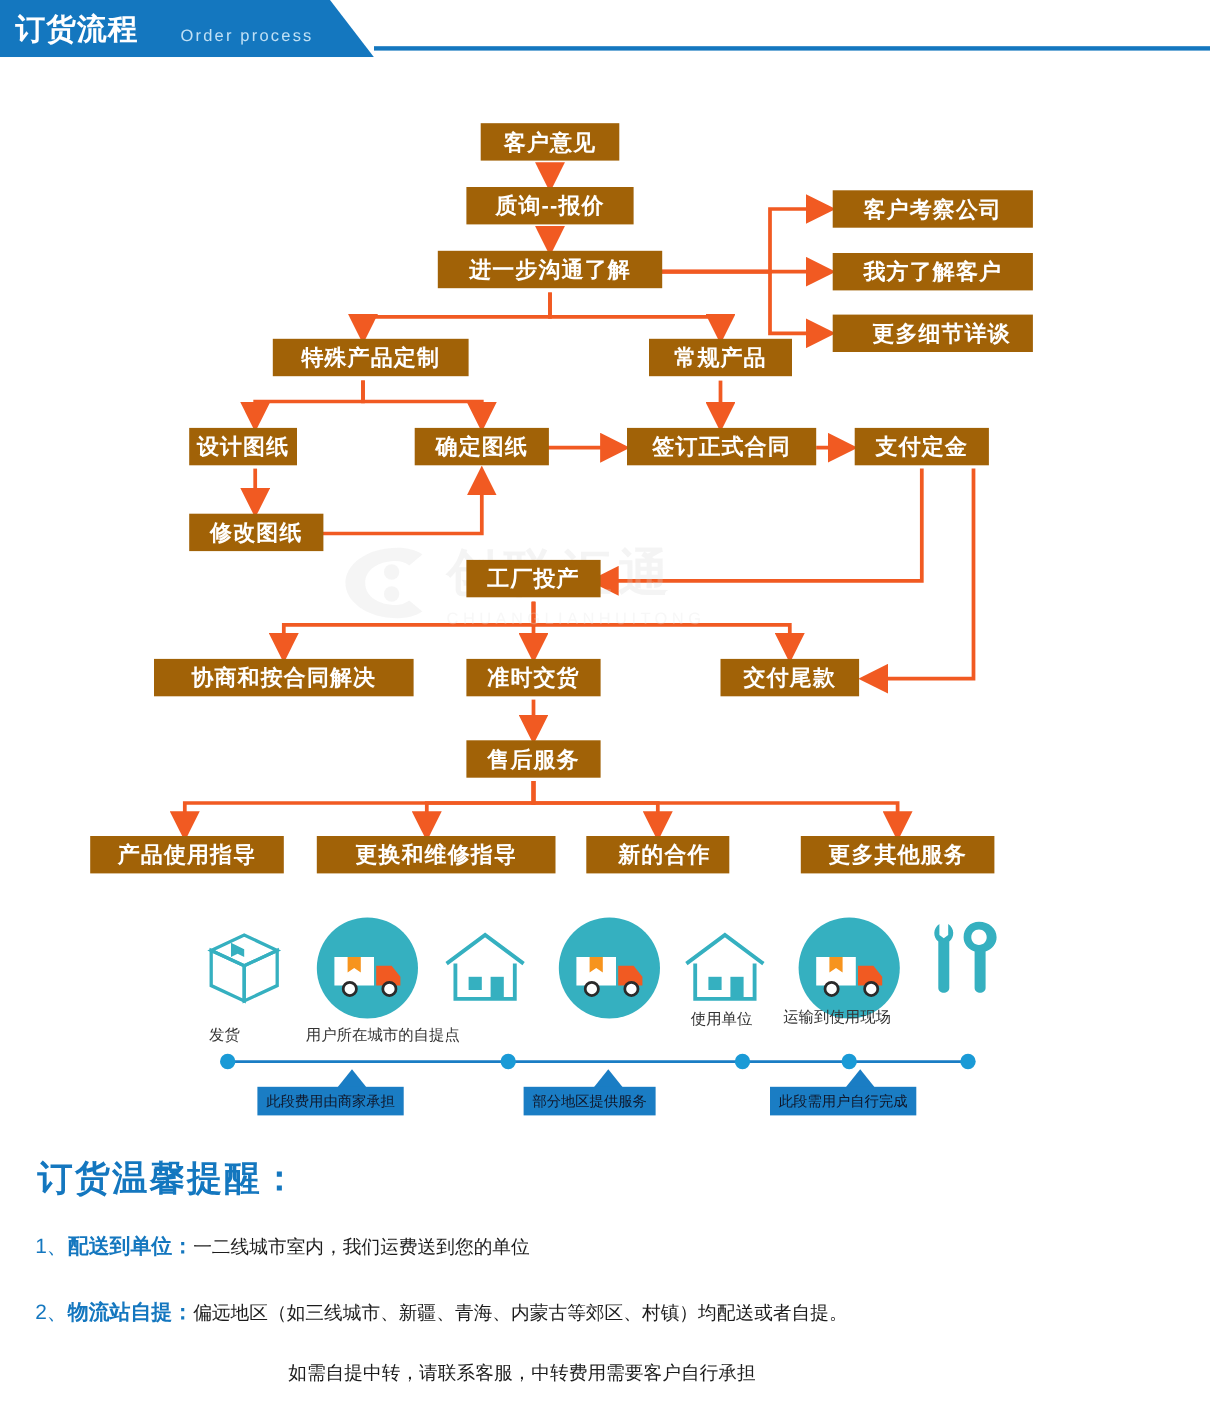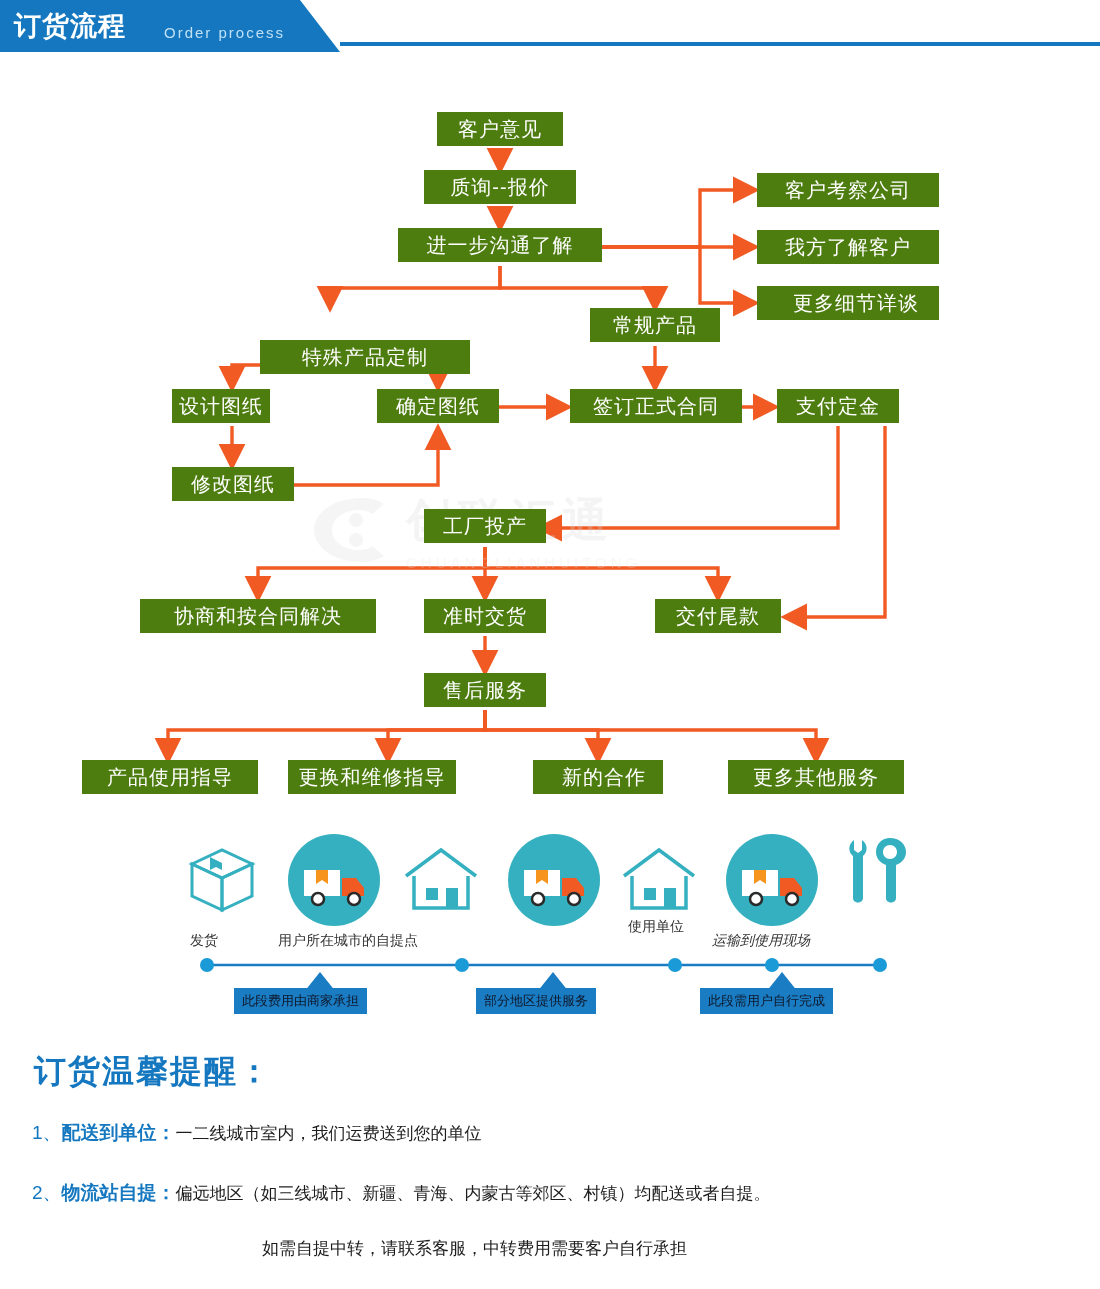--- a/index.html
+++ b/index.html
@@ -29,24 +29,24 @@
     position:absolute; left:340px; top:42px; width:760px; height:4px;
     background:#1477bf;
   }
 
   
   #flow { position:absolute; left:0; top:60px; width:1100px; height:760px; }
   #flow-svg { position:absolute; left:0; top:0; width:1100px; height:760px; }
 
   .node {
     position:absolute;
-    background:#4d7c0f;
+    background:#a16207;
     color:#ffffff;
     font-size:20px;
-    font-weight:normal;
+    font-weight:bold;
     display:flex; align-items:center; justify-content:center;
     white-space:nowrap;
     letter-spacing:1px;
     height:34px;
     z-index:3;
   }
 
   
   #watermark {
     position:absolute; left:300px; top:415px; width:520px; height:110px;
@@ -157,34 +157,34 @@
       <path d="M485,650 L485,670 L816,670 L816,700"></path>
     </g>
   </svg>
 
   <div class="node" style="left:437px; top:52px;  width:126px;">客户意见</div>
   <div class="node" style="left:424px; top:110px; width:152px;">质询--报价</div>
   <div class="node" style="left:398px; top:168px; width:204px;">进一步沟通了解</div>
   <div class="node" style="left:757px; top:113px; width:182px;">客户考察公司</div>
   <div class="node" style="left:757px; top:170px; width:182px;">我方了解客户</div>
   <div class="node" style="left:757px; top:226px; width:182px;padding-left:16px;">更多细节详谈</div>
-  <div class="node" style="left:260px; top:248px; width:210px;margin-top:32px;">特殊产品定制</div>
+  <div class="node" style="left:248px; top:248px; width:178px;">特殊产品定制</div>
   <div class="node" style="left:590px; top:248px; width:130px;">常规产品</div>
   <div class="node" style="left:172px; top:329px; width:98px;">设计图纸</div>
   <div class="node" style="left:377px; top:329px; width:122px;">确定图纸</div>
   <div class="node" style="left:570px; top:329px; width:172px;">签订正式合同</div>
   <div class="node" style="left:777px; top:329px; width:122px;">支付定金</div>
   <div class="node" style="left:172px; top:407px; width:122px;">修改图纸</div>
   <div class="node" style="left:424px; top:449px; width:122px;">工厂投产</div>
   <div class="node" style="left:140px; top:539px; width:236px;">协商和按合同解决</div>
   <div class="node" style="left:424px; top:539px; width:122px;">准时交货</div>
   <div class="node" style="left:655px; top:539px; width:126px;">交付尾款</div>
   <div class="node" style="left:424px; top:613px; width:122px;">售后服务</div>
   <div class="node" style="left:82px;  top:700px; width:176px;">产品使用指导</div>
-  <div class="node" style="left:288px; top:700px; width:168px;">更换和维修指导</div>
+  <div class="node" style="left:288px; top:700px; width:217px;">更换和维修指导</div>
   <div class="node" style="left:533px; top:700px; width:130px;padding-left:12px;">新的合作</div>
   <div class="node" style="left:728px; top:700px; width:176px;">更多其他服务</div>
 </div>
 
 <div id="logi">
 
   <svg id="logi-svg" viewBox="0 0 1100 210">
     <line x1="205" y1="145" x2="885" y2="145" stroke="#1a7dc4" stroke-width="2.5"></line>
     <circle cx="207" cy="145" r="7" fill="#1a9ad6"></circle>
     <circle cx="462" cy="145" r="7" fill="#1a9ad6"></circle>
@@ -259,21 +259,21 @@
   <div class="logi-icon" style="left:838px; top:14px;">
     <svg width="78" height="82" viewBox="0 0 78 82">
       <path d="M16,6 C10,10 10,18 15,22 L15,64 C15,70 25,70 25,64 L25,22 C30,18 30,10 24,6 L24,16 L20,19 L16,16 Z" fill="#35b0c0"></path>
       <path d="M52,4 C44,4 38,10 38,18 C38,24 42,29 48,31 L48,64 C48,70 58,70 58,64 L58,31 C64,29 68,24 68,18 C68,10 61,4 52,4 Z M52,11 C56,11 59,14 59,18 C59,22 56,25 52,25 C48,25 45,22 45,18 C45,14 48,11 52,11 Z" fill="#35b0c0"></path>
     </svg>
   </div>
 
   <div class="logi-label" style="left:190px; top:112px;">发货</div>
   <div class="logi-label" style="left:278px; top:112px;">用户所在城市的自提点</div>
   <div class="logi-label" style="left:628px; top:98px;">使用单位</div>
-  <div class="logi-label" style="left:712px; top:112px;font-style:italic;">运输到使用现场</div>
+  <div class="logi-label" style="left:712px; top:96px;">运输到使用现场</div>
 
   <div class="tag" style="left:234px; top:168px;">此段费用由商家承担</div>
   <div class="tag" style="left:476px; top:168px;">部分地区提供服务</div>
   <div class="tag" style="left:700px; top:168px;">此段需用户自行完成</div>
 </div>
 
 <div id="notes">
   <div id="notes-title">订货温馨提醒：</div>
 
   <div class="note-row" style="top:80px;">

